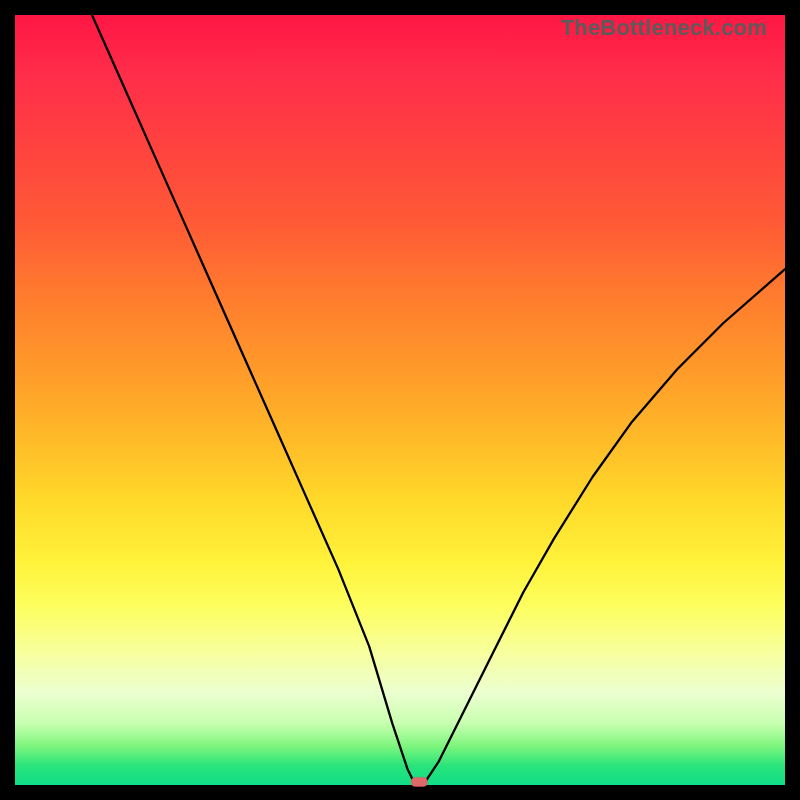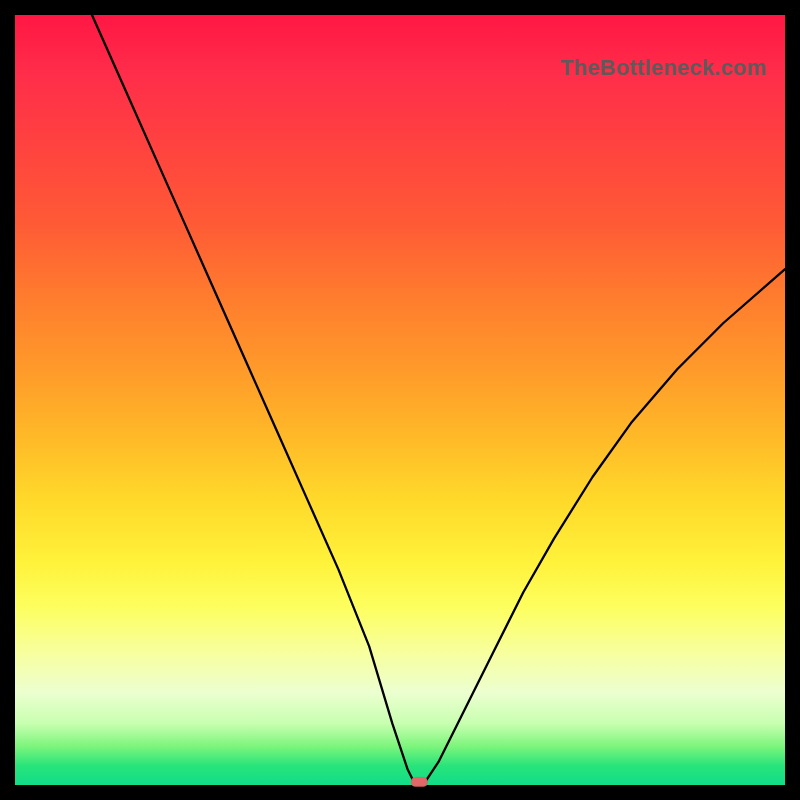--- a/index.html
+++ b/index.html
@@ -47,21 +47,20 @@
   }
   .watermark {
     position: absolute;
     top: 0px;
     right: 18px;
     color: #5b5b5b;
     font-size: 22px;
     font-weight: 600;
     letter-spacing: 0.2px;
     user-select: none;
-    margin-top: 40px;
   }
   svg.curve {
     position: absolute;
     left: 0;
     top: 0;
     width: 770px;
     height: 770px;
     overflow: visible;
   }
   .curve-path {

